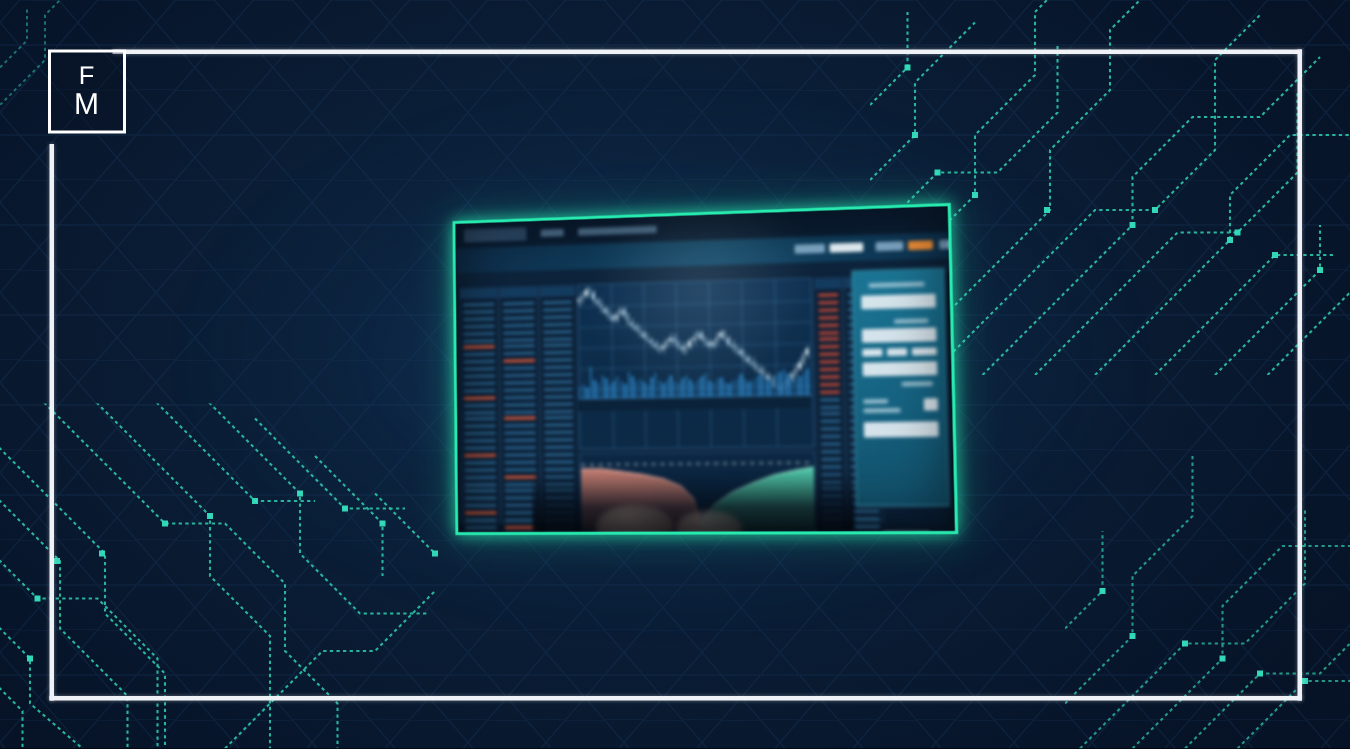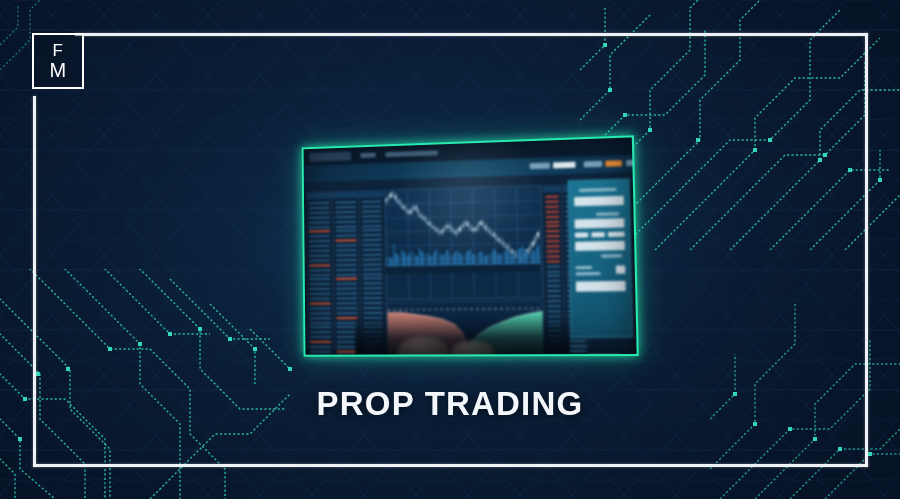--- a/index.html
+++ b/index.html
@@ -677,15 +677,14 @@
         <div class="hand" style="left:96px;width:52px;height:24px;"></div>
         <div class="hand" style="left:150px;width:44px;height:20px;"></div>
 
         <div class="glare"></div>
         <div class="scan"></div>
         <div class="vign"></div>
       </div>
     </div>
   </div>
 
-  <div id="title">PROP TRADING</div>
 
 </div>
 
 </body></html>

